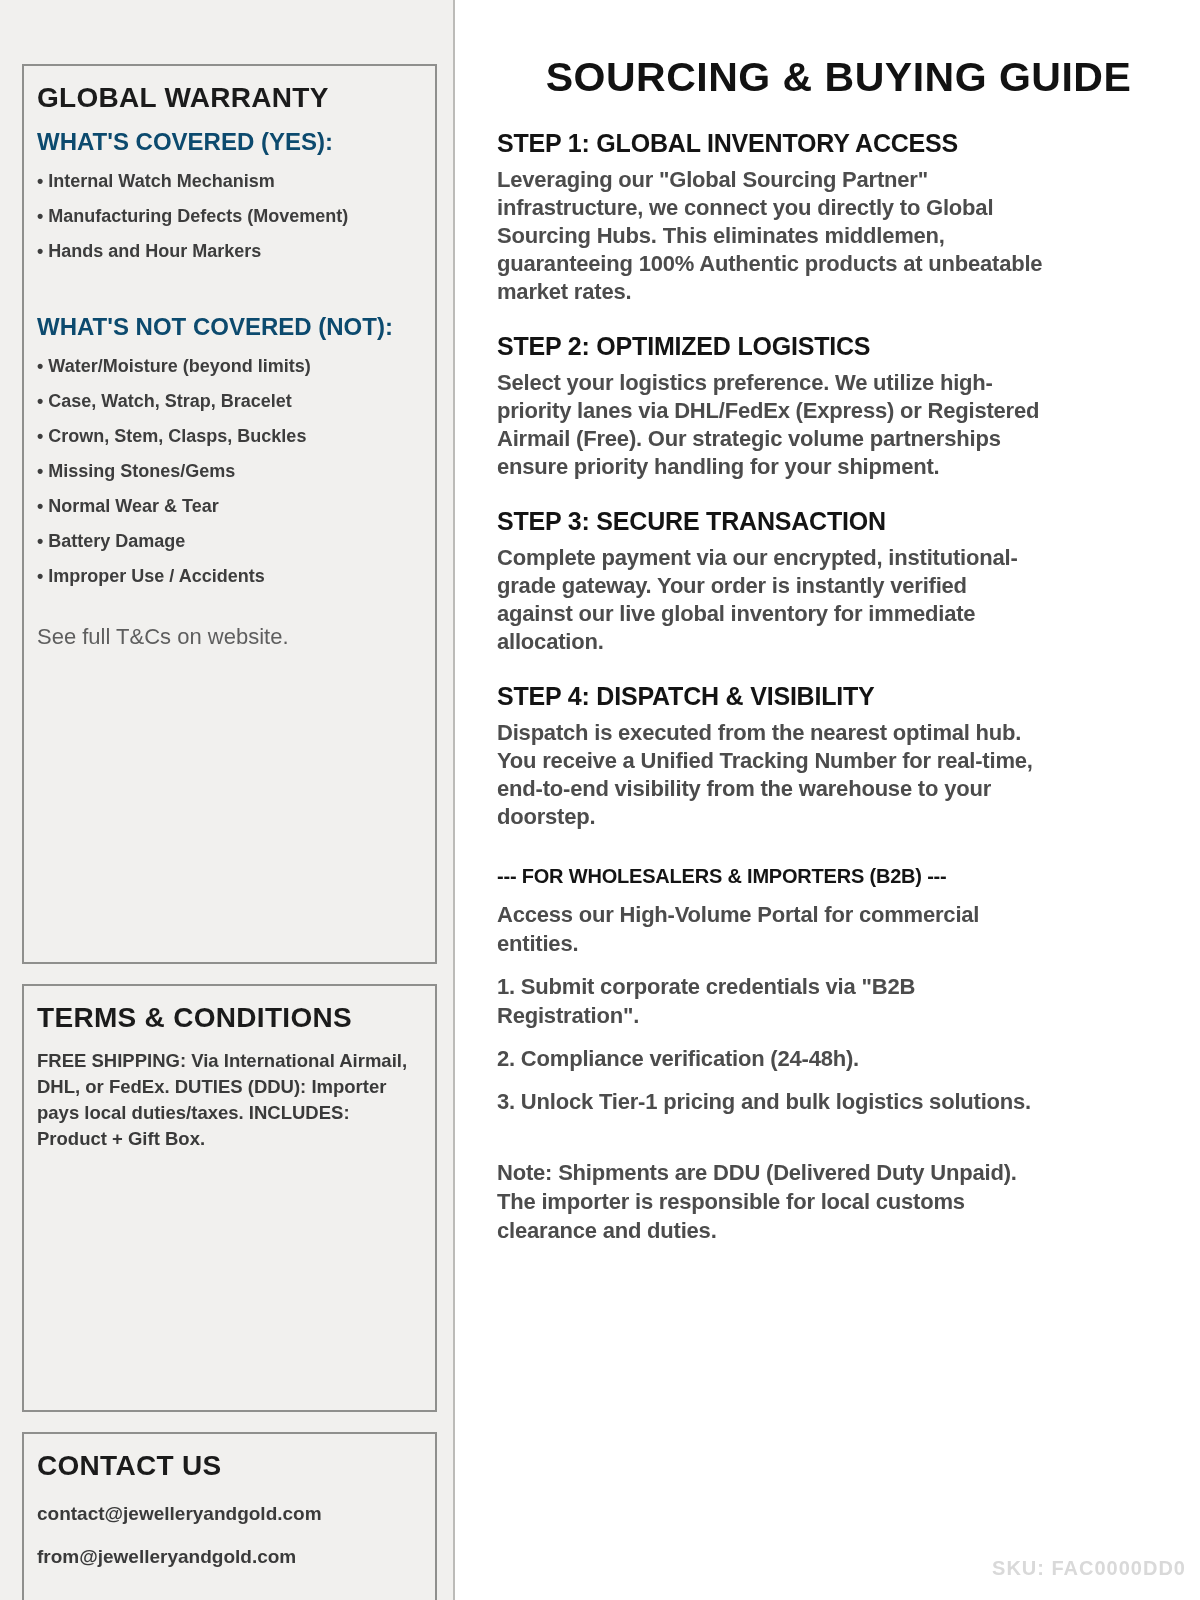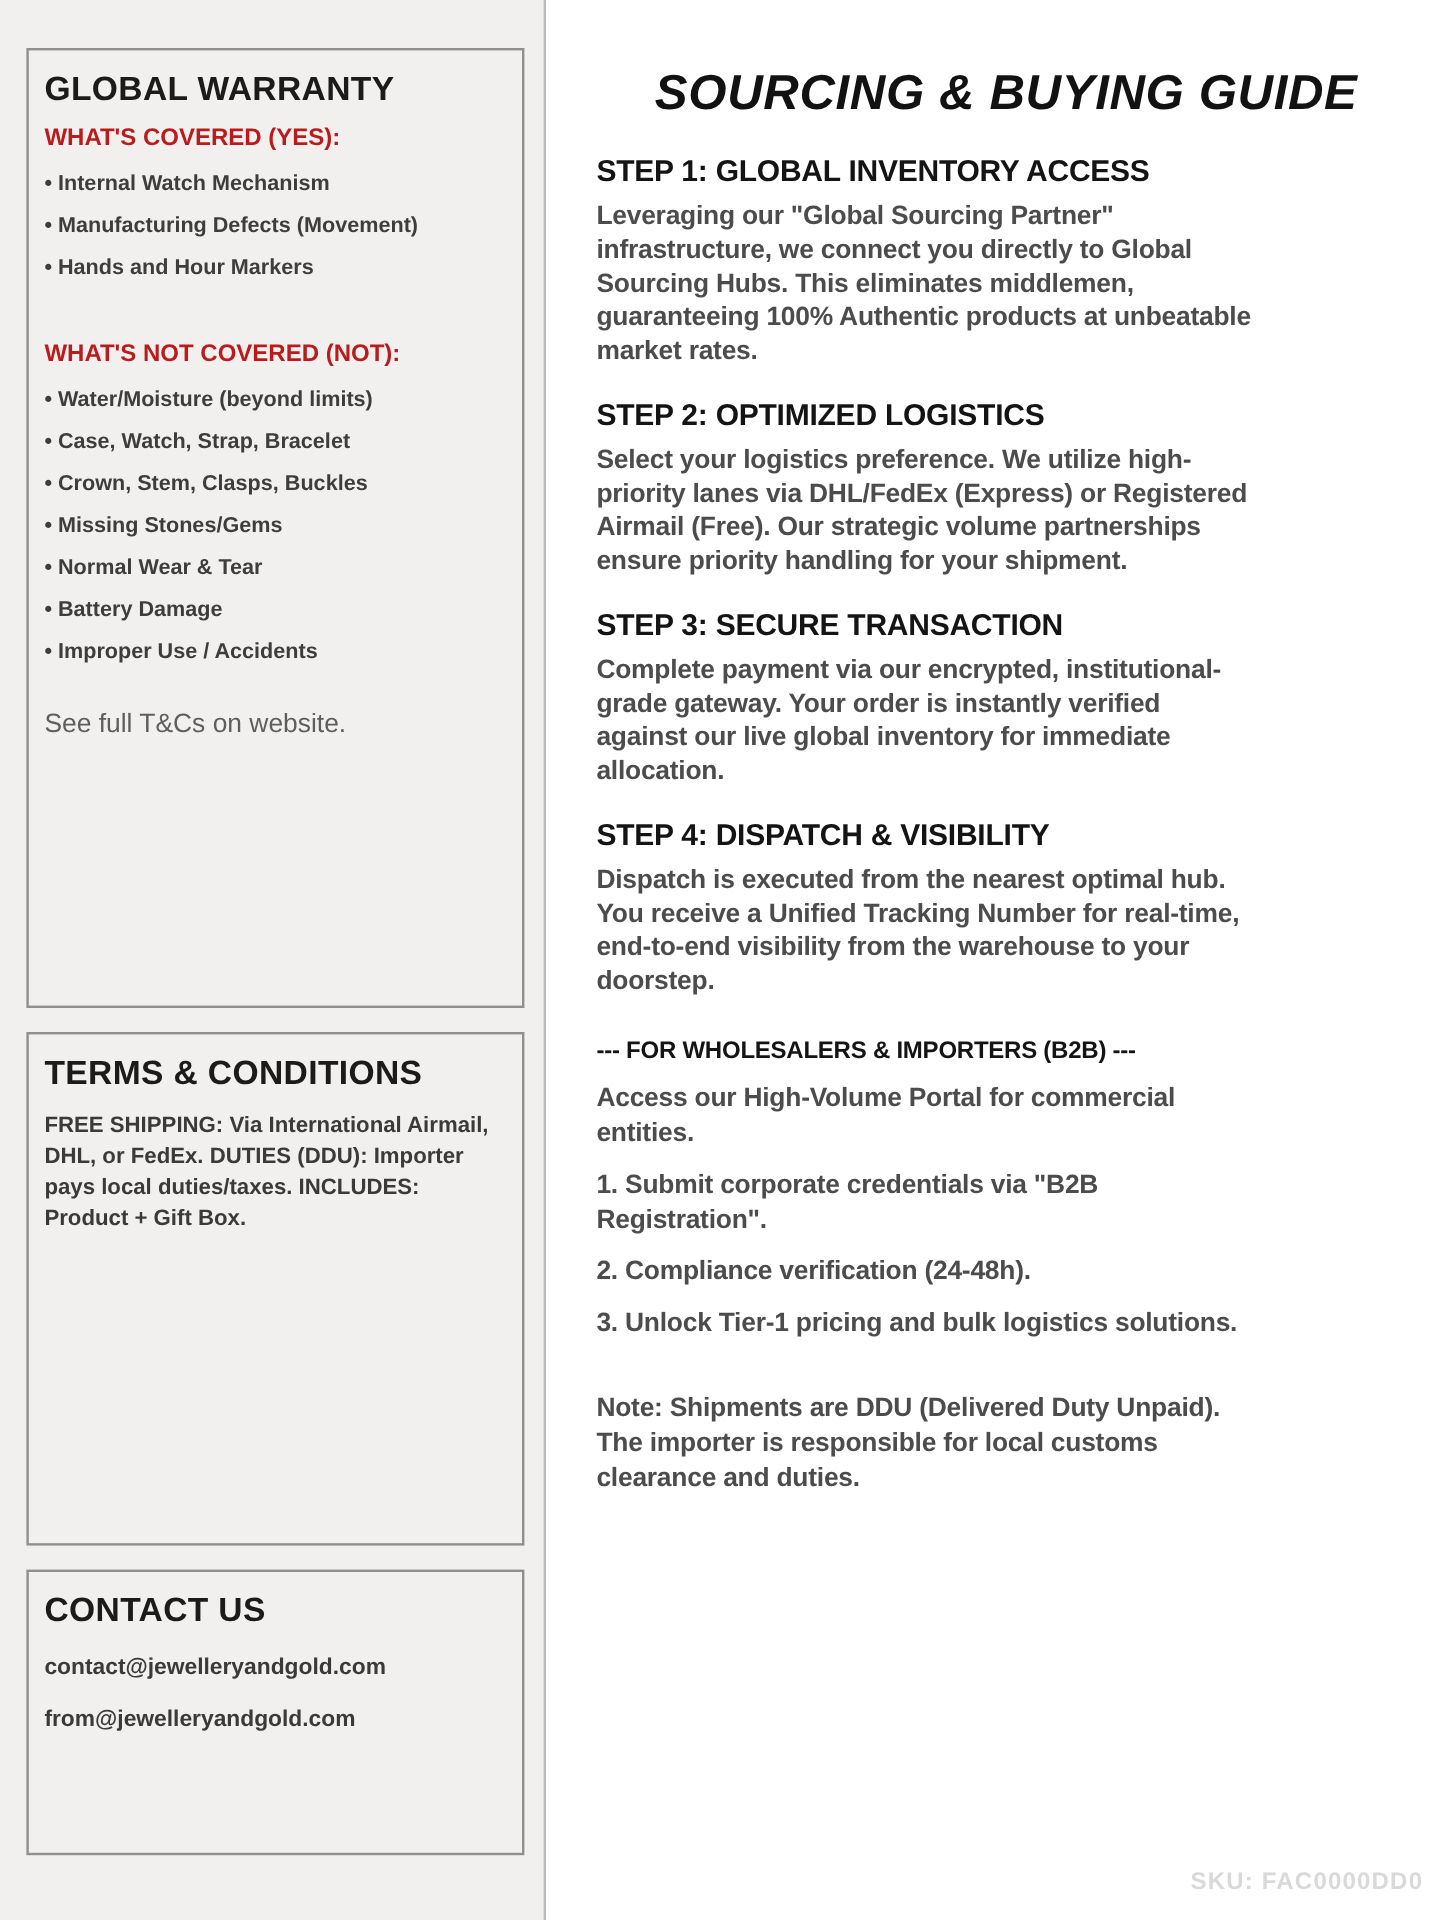--- a/index.html
+++ b/index.html
@@ -19,31 +19,31 @@
     box-sizing:border-box;
     padding:40px 16px 0 22px;
   }
   .box {
     width:415px;
     box-sizing:border-box;
     border:2px solid #8f8f8d;
     padding:16px 12px 16px 13px;
     background:transparent;
   }
-  .box-warranty { height:800px; margin-bottom:20px; }
+  .box-warranty { height:900px; margin-bottom:20px;margin-top:24px; }
   .box-terms    { height:428px; margin-bottom:20px; }
   .box-contact  { height:238px; }
   .side-title {
     margin:0 0 14px 0;
     font-size:28px; font-weight:800; color:#1b1b1b;
     letter-spacing:0.3px;
   }
   .sub-head {
     margin:16px 0 4px 0;
-    font-size:20px; font-weight:800; color:#b91c1c;
+    font-size:24px; font-weight:800; color:#0c4a6e;
   }
   .sub-head.first { margin-top:6px; }
   ul.bullets { list-style:none; margin:0; padding:0; }
   ul.bullets li {
     margin-top:16px;
     font-size:18px; font-weight:700; color:#3d3d3d;
     line-height:19px;
   }
   ul.bullets li::before { content:"•  "; color:#3d3d3d; }
   .footnote {
@@ -65,21 +65,20 @@
     position:absolute; left:457px; top:0; right:0; bottom:0;
     box-sizing:border-box;
     padding:54px 20px 0 40px;
   }
   .main-title {
     margin:0 0 28px 0;
     text-align:center;
     font-size:41px; font-weight:800; color:#121212;
     letter-spacing:0.5px;
     white-space:nowrap;
-    font-style:italic;
   }
   .step { margin:0 0 26px 0; }
   .step-heading {
     margin:0 0 8px 0;
     font-size:25px; font-weight:800; color:#141414;
     letter-spacing:-0.2px;
   }
   .step-body {
     margin:0;
     max-width:548px;

